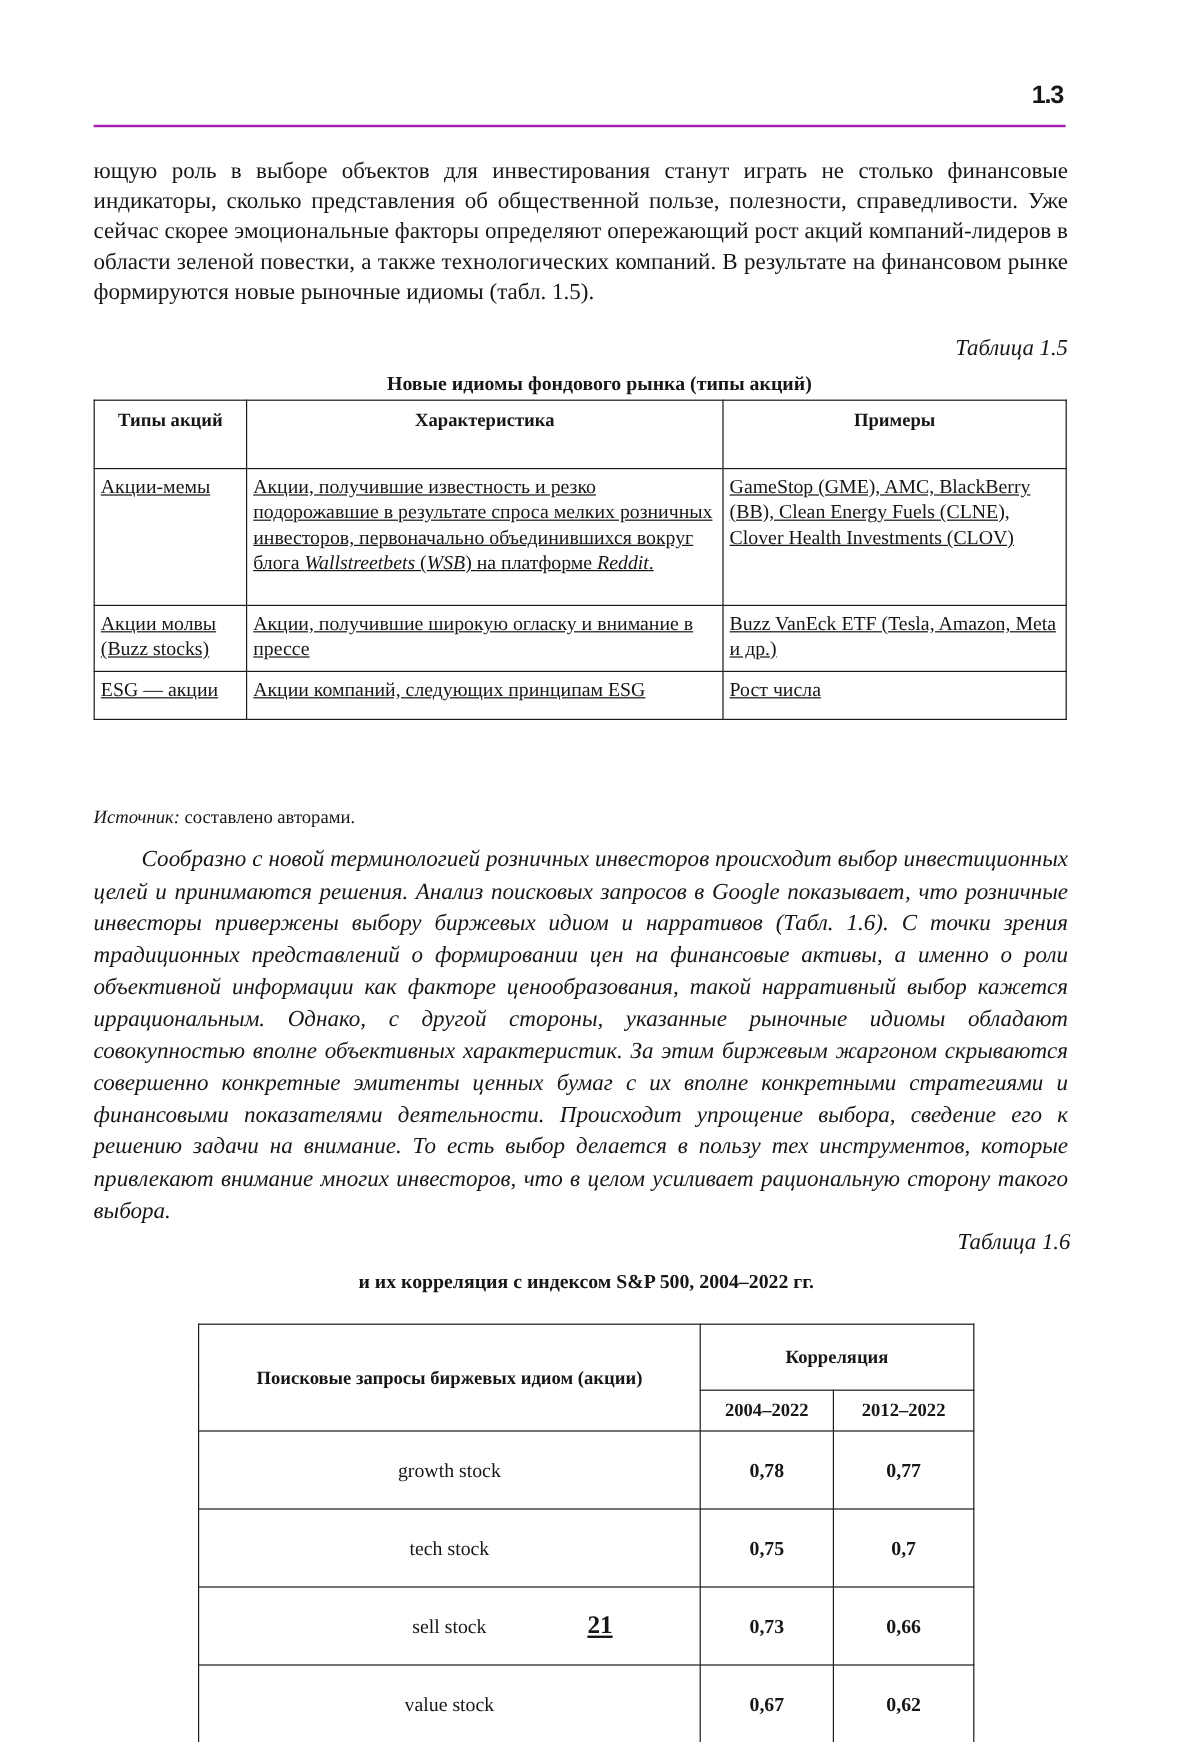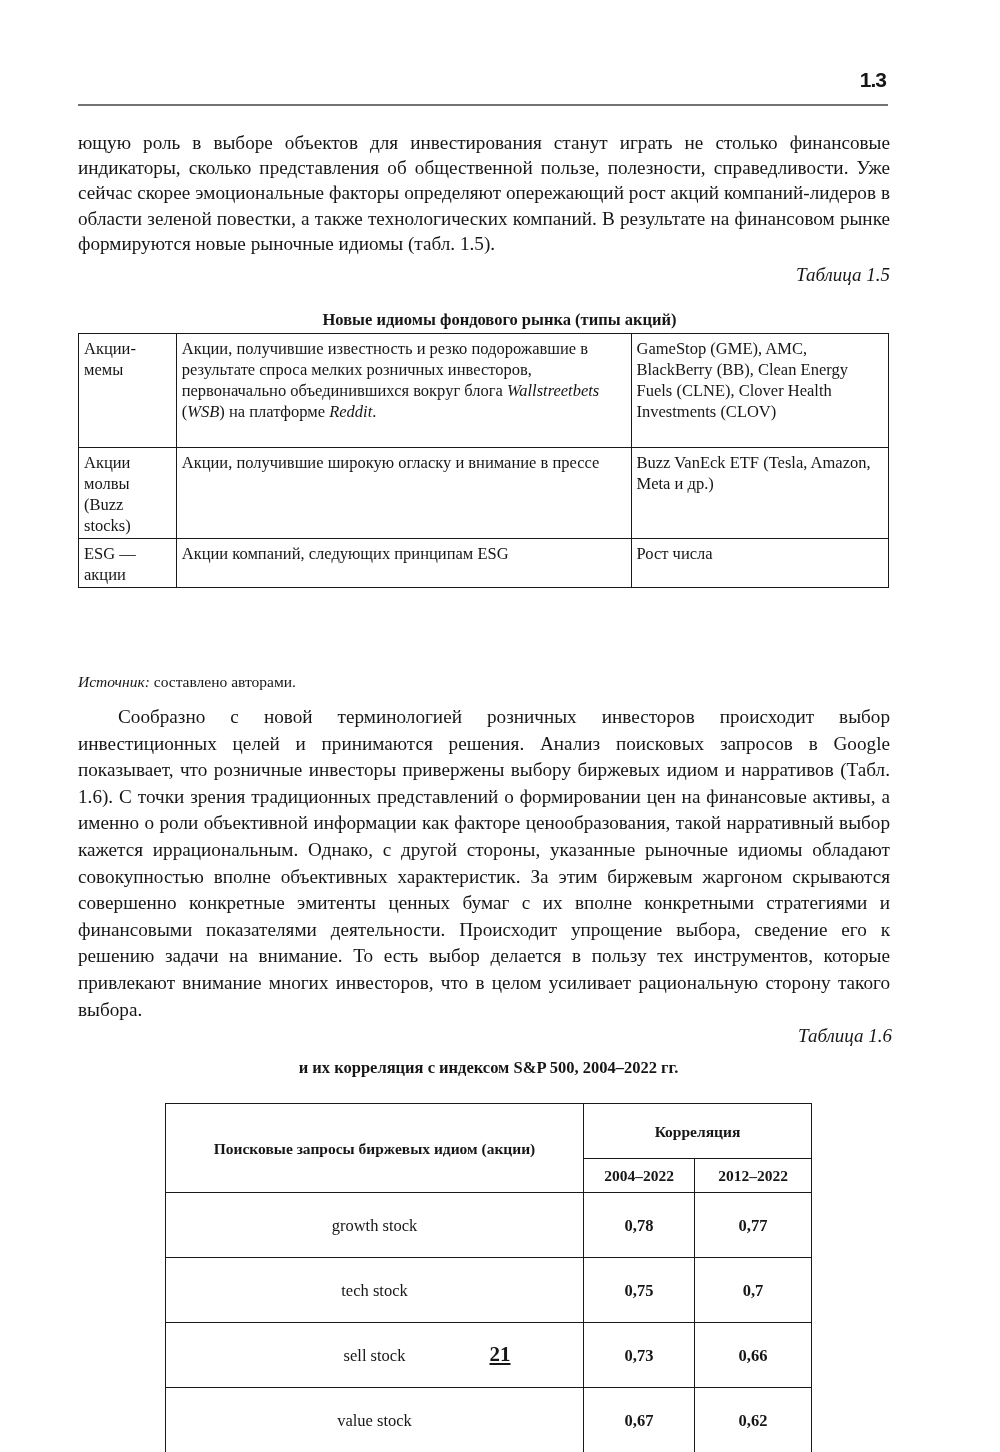--- a/index.html
+++ b/index.html
@@ -1,32 +1,32 @@
 <!DOCTYPE html>
 <html><head>
 <meta charset="utf-8">
 <style>
   html, body { margin:0; padding:0; background:#ffffff; }
   body { width:1000px; height:1452px; position:relative; overflow:hidden;
          font-family:"Liberation Serif", "DejaVu Serif", serif; color:#161616; }
   .abs { position:absolute; }
-  .running-head { left:78px; top:66px; width:810px; height:38px; border-bottom:2px solid #737373; }
+  .running-head { left:78px; top:66px; width:810px; height:38px; border-bottom:2px solid #a21caf; }
   .section-num { position:absolute; right:2px; top:2px; font-family:"Liberation Sans","DejaVu Sans",sans-serif;
                  font-weight:bold; font-size:21px; letter-spacing:-1px; }
   .para { left:78px; width:812px; font-size:19.2px; line-height:25.2px; text-align:justify; }
   .para p { margin:0; }
-  .para p.indent { text-indent:40px; }
+  .para p.indent { text-indent:40px;font-style:italic; }
   .para2 { line-height:26.6px; }
   .tlabel { font-style:italic; font-size:19px; right:110px; }
   .ttitle { font-weight:bold; font-size:16.5px; text-align:center; }
   table { border-collapse:collapse; position:absolute; }
   td, th { border:1.6px solid #1a1a1a; vertical-align:top; font-size:16.5px; line-height:21px; }
   .t15 { left:78px; top:333px; width:811px; }
   .t15 th { font-weight:bold; text-align:center; height:50px; padding:6px 4px 0; font-size:15.5px; }
-  .t15 td { padding:4px 4px 2px 5px; text-align:left; }
+  .t15 td { padding:4px 4px 2px 5px; text-align:left;text-decoration:underline; }
   .t15 .c1 { width:118px; }
   .t15 .c2 { width:388px; }
   .source { left:78px; top:673px; font-size:15.5px; }
   .source i { font-style:italic; }
   .t16 { left:165px; top:1103px; width:647px; }
   .t16 th { font-weight:bold; font-size:15.5px; text-align:center; vertical-align:middle; }
   .t16 td { text-align:center; vertical-align:middle; height:28px; padding:18px 4px; font-size:16.5px; }
   .t16 .val { font-weight:bold; }
   .page-num { left:0; width:1000px; top:1342px; text-align:center; font-weight:bold; font-size:21px;text-decoration:underline; }
 </style>
@@ -34,25 +34,30 @@
 <body>
 
 <div class="abs running-head">
   <span class="section-num">1.3</span>
 </div>
 
 <div class="abs para" style="top:130px;">
   <p>ющую роль в выборе объектов для инвестирования станут играть не столько финансовые индикаторы, сколько представления об общественной пользе, полезности, справедливости. Уже сейчас скорее эмоциональные факторы определяют опережающий рост акций компаний-лидеров в области зеленой повестки, а также технологических компаний. В результате на финансовом рынке формируются новые рыночные идиомы (табл. 1.5).</p>
 </div>
 
-<div class="abs tlabel" style="top:264px;">Таблица 1.5</div>
+<div class="abs tlabel" style="top:280px;">Таблица 1.5</div>
 <div class="abs ttitle" style="left:94px; width:811px; top:310px;">Новые идиомы фондового рынка (типы акций)</div>
 
 <table class="t15">
   <tbody>
+      <tr>
+    <th class="c1">Типы акций</th>
+    <th class="c2">Характеристика</th>
+    <th>Примеры</th>
+  </tr>
   <tr style="height:114px;">
     <td>Акции-мемы</td>
     <td><span>Акции, получившие известность и резко подорожавшие в результате спроса мелких розничных инвесторов, первоначально объединившихся вокруг блога </span><i>Wallstreetbets</i><span> (</span><i>WSB</i><span>) на платформе </span><i>Reddit</i><span>.</span></td>
     <td>GameStop (GME), AMC, BlackBerry (BB), Clean Energy Fuels (CLNE), Clover Health Investments (CLOV)</td>
   </tr>
   <tr style="height:55px;padding-left:32px;">
     <td>Акции молвы (Buzz stocks)</td>
     <td>Акции, получившие широкую огласку и внимание в прессе</td>
     <td>Buzz VanEck ETF (Tesla, Amazon, Meta и др.)</td>
   </tr>

